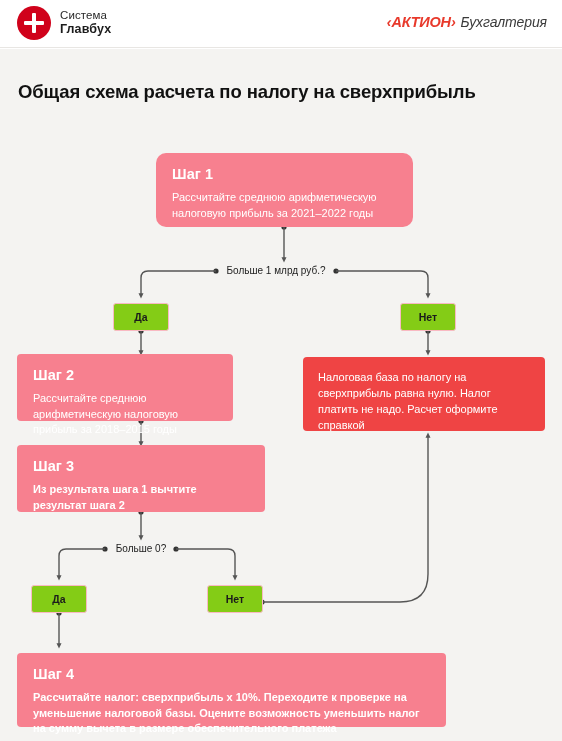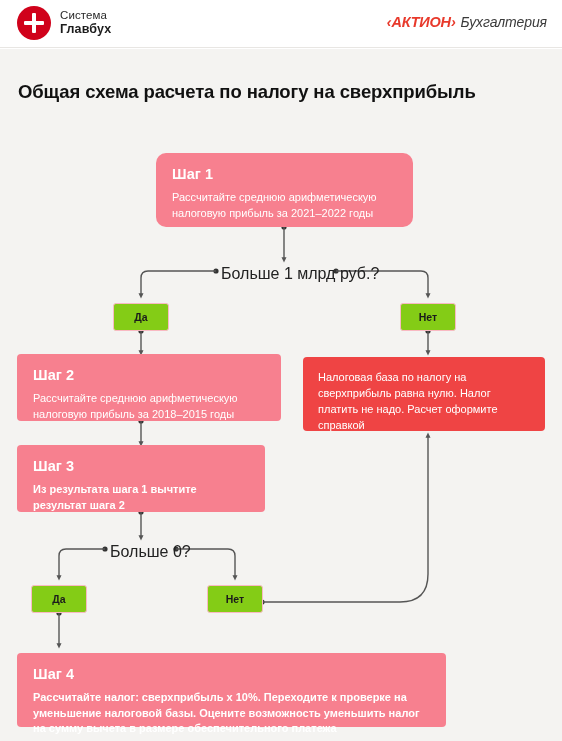--- a/index.html
+++ b/index.html
@@ -151,21 +151,21 @@
     color: #ffffff;
   }
   .result-text {
     font-size: 11px;
     line-height: 1.45;
     color: #ffffff;
   }
 
   .decision-label {
     position: absolute;
-    font-size: 16px;
+    font-size: 10px;
     color: #222222;
     white-space: nowrap;
     text-align: center;
   }
 
   .yn-box {
     background: #84cc16;
     border: 1.4px solid #f9b9c3;
     border-radius: 3px;
     display: flex;
@@ -249,21 +249,21 @@
       <div class="step-title">Шаг 1</div>
       <div class="step-desc">Рассчитайте среднюю арифметическую налоговую прибыль за 2021–2022 годы</div>
     </div>
 
     <div class="decision-label" style="left:221px; top:216px; width:110px;">Больше 1 млрд руб.?</div>
 
     <div class="node yn-box" style="left:113px; top:254px; width:56px; height:28px;">Да</div>
 
     <div class="node yn-box" style="left:400px; top:254px; width:56px; height:28px;">Нет</div>
 
-    <div class="node step-box" style="left:17px; top:305px; width:264px; height:67px;">
+    <div class="node step-box" style="left:17px; top:305px; width:216px; height:67px;">
       <div class="step-title">Шаг 2</div>
       <div class="step-desc">Рассчитайте среднюю арифметическую налоговую прибыль за 2018–2015 годы</div>
     </div>
 
     <div class="node result-box" style="left:303px; top:308px; width:242px; height:74px;">
       <div class="result-text">Налоговая база по налогу на сверхприбыль равна нулю. Налог платить не надо. Расчет оформите справкой</div>
     </div>
 
     <div class="node step-box" style="left:17px; top:396px; width:248px; height:67px;">
       <div class="step-title">Шаг 3</div>

